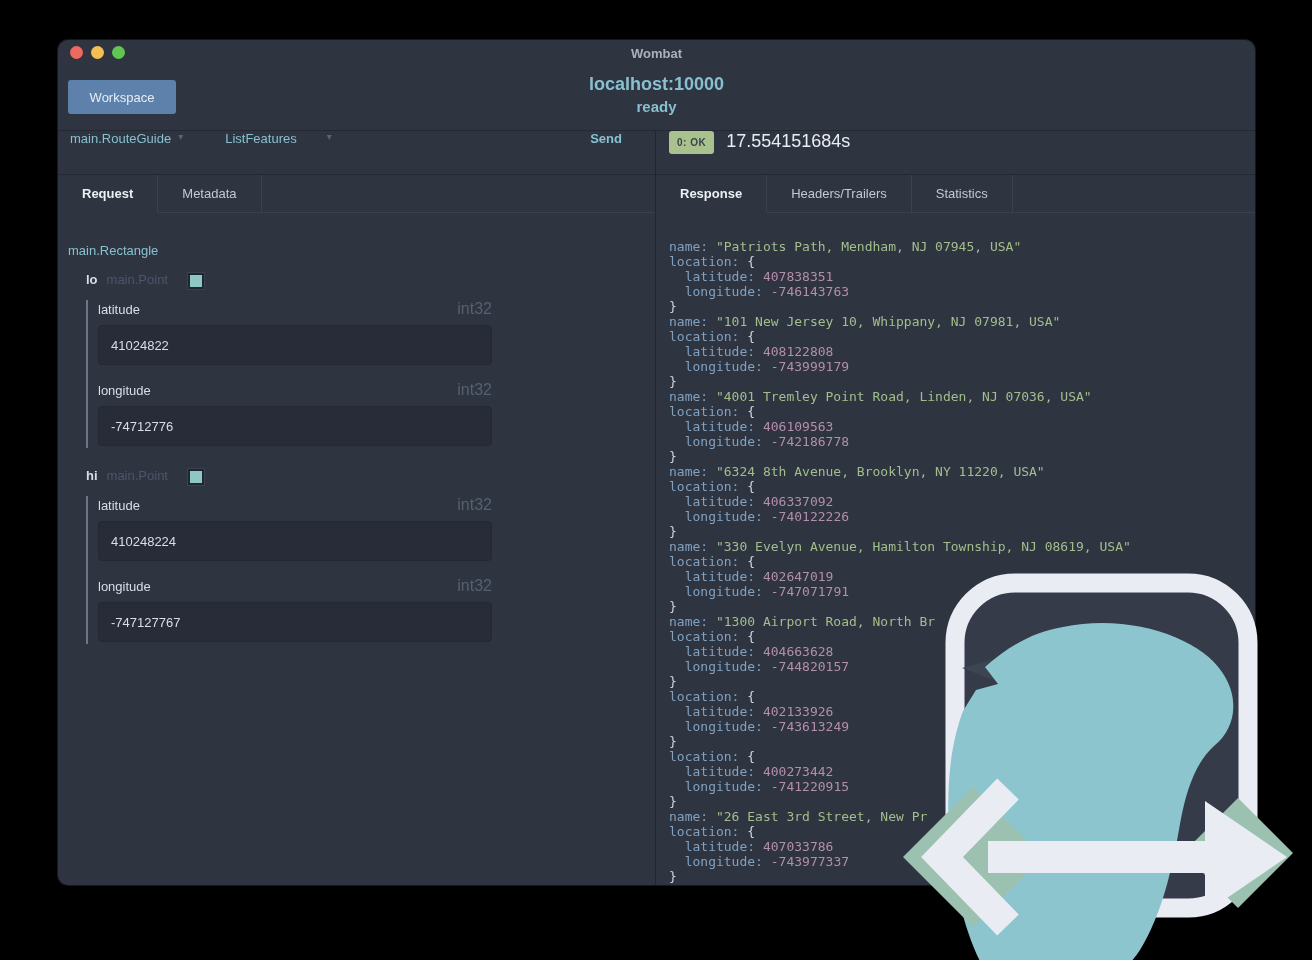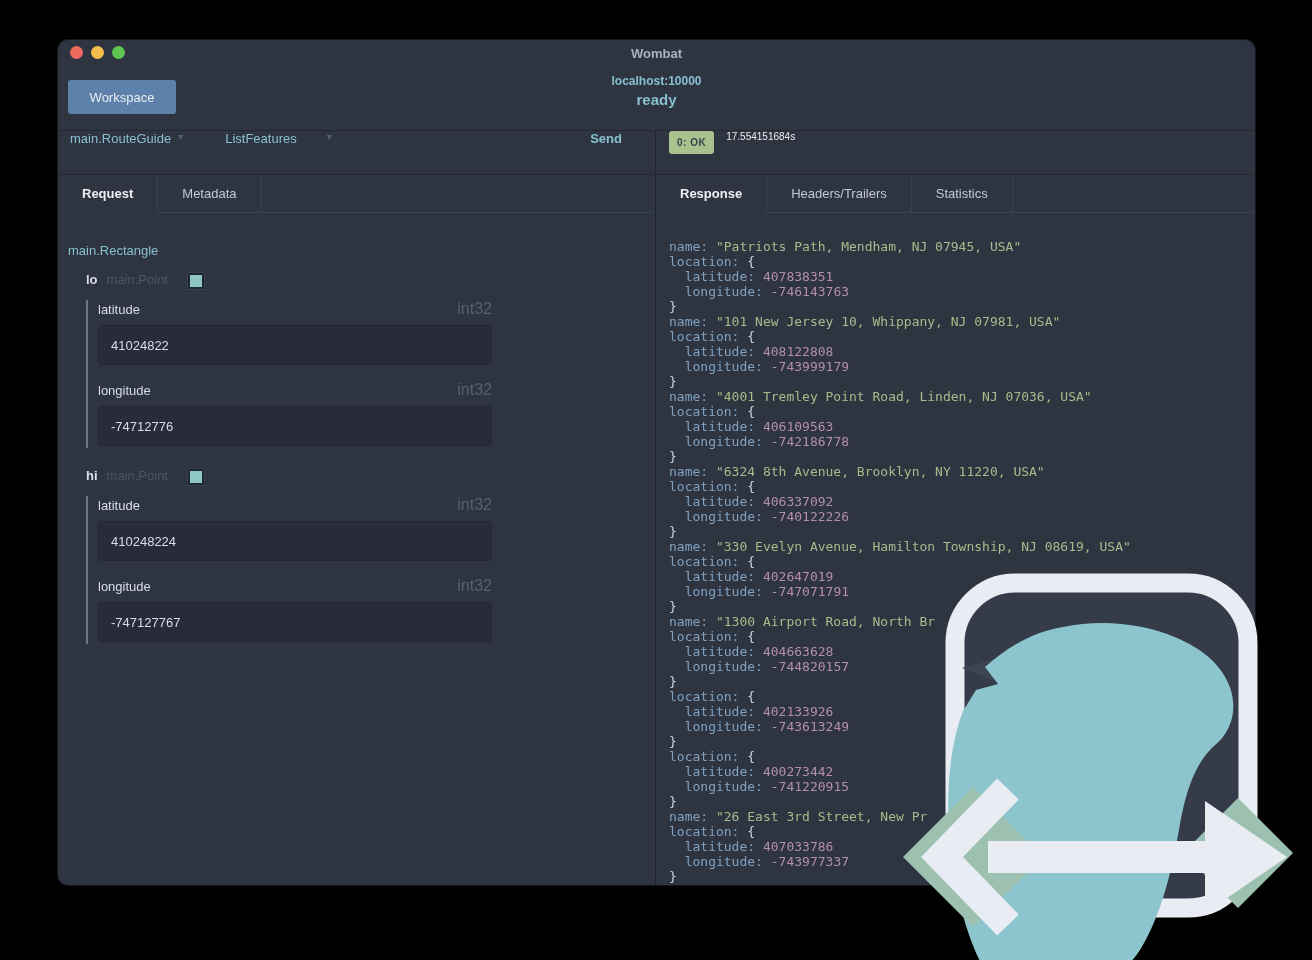--- a/index.html
+++ b/index.html
@@ -22,38 +22,38 @@
   .light.green{background:var(--light-green,#61c554);}
   .apptitle{text-align:center;font-size:13px;font-weight:700;color:#a9b1bd;padding-top:6px;}
   
   .headerrow{height:64px;position:relative;}
   .workspace-btn{
     position:absolute;left:10px;top:14px;width:108px;height:34px;
     background:var(--button-blue,#5e81ac);border:none;border-radius:3px;
     color:#e8edf2;font-size:13px;font-family:inherit;cursor:pointer;
   }
   .server{position:absolute;left:0;right:0;top:8px;text-align:center;}
-  .server .host{font-size:12px;font-weight:700;color:var(--accent-teal,#88c0d0);}
+  .server .host{font-size:18px;font-weight:700;color:var(--accent-teal,#88c0d0);}
   .server .status{font-size:15px;font-weight:700;color:var(--accent-teal,#88c0d0);margin-top:3px;}
   
   .main{position:absolute;top:90px;bottom:0;left:0;right:0;display:flex;border-top:1px solid #232832;}
   .panel{display:flex;flex-direction:column;min-width:0;}
   .panel.left{width:597px;border-right:1px solid #20252e;}
   .panel.right{flex:1;}
   .toolbar{height:43px;border-bottom:1px solid #232832;display:flex;align-items:flex-start;flex:none;}
   .svc,.mth{color:var(--accent-teal,#88c0d0);font-size:13px;}
   .svc{margin-left:12px;}
   .mth{margin-left:42px;}
   .caret{color:#596275;font-size:10px;margin-left:7px;}
   .caret.c2{margin-left:30px;}
   .send{margin-left:auto;margin-right:33px;background:none;border:none;padding:0;
         color:var(--accent-teal,#88c0d0);font-size:13px;font-weight:600;font-family:inherit;cursor:pointer;}
   .badge{margin-left:13px;background:var(--badge-green,#a9c18d);color:var(--badge-text,#39424f);
          font-size:10px;font-weight:700;letter-spacing:.5px;padding:6px 8px;border-radius:3px;}
-  .duration{margin-left:12px;font-size:10px;font-weight:500;color:#e9edf3;}
+  .duration{margin-left:12px;font-size:18px;font-weight:500;color:#e9edf3;}
   
   .tabbar{height:37px;border-bottom:1px solid #3a4150;display:flex;flex:none;}
   .tab{padding:0 24px;display:flex;align-items:center;font-size:13px;color:#c2c9d4;
        border-right:1px solid #3a4150;cursor:pointer;}
   .tab.active{color:#eceff4;font-weight:700;box-shadow:0 1px 0 #2e3440;}
   
   .request-form{padding:30px 0 0 10px;overflow:hidden;flex:1;}
   .msg-type{color:var(--accent-teal,#88c0d0);font-size:13px;}
   .group{margin-top:14px;}
   .group + .group{margin-top:20px;}

